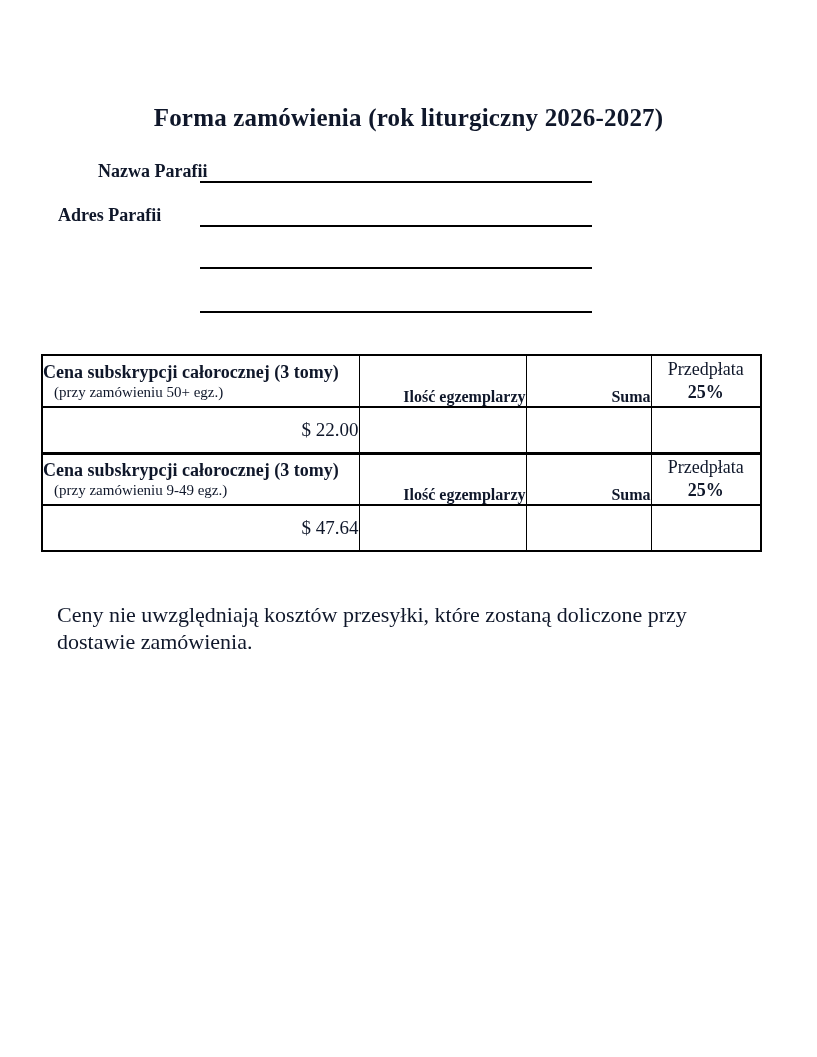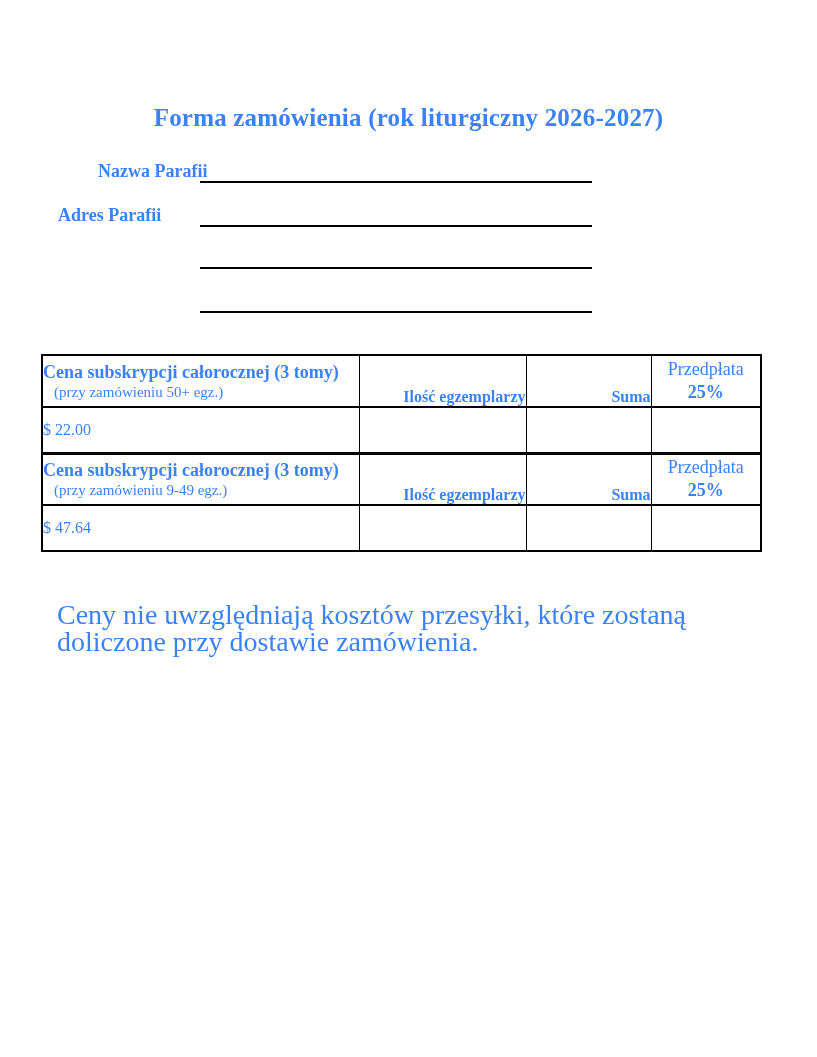--- a/index.html
+++ b/index.html
@@ -5,21 +5,21 @@
   html, body {
     margin: 0;
     padding: 0;
     background: #ffffff;
   }
   .page {
     position: relative;
     width: 817px;
     height: 1057px;
     background: #ffffff;
-    color: #3b82f6;
+    color: #0f172a;
     font-family: "Liberation Serif", "DejaVu Serif", serif;
     overflow: hidden;
   }
   .doc-title {
     position: absolute;
     top: 104px;
     left: 0;
     width: 100%;
     text-align: center;
     font-size: 25px;
@@ -97,32 +97,32 @@
   .prepay-line1 {
     font-size: 18px;
     line-height: 23px;
   }
   .prepay-line2 {
     font-size: 18px;
     font-weight: bold;
     line-height: 23px;
   }
   .cell-value {
-    text-align: left;
+    text-align: right;
     vertical-align: middle;
-    font-size: 16px;
+    font-size: 19px;
   }
   .cell-empty { }
 
   .shipping-note {
     position: absolute;
     left: 57px;
     top: 601px;
     width: 712px;
-    font-size: 28px;
+    font-size: 22px;
     line-height: 27px;
   }
 </style>
 </head>
 <body>
 
 <div class="page">
 
   <div class="doc-title">Forma zamówienia (rok liturgiczny 2026-2027)</div>
 

